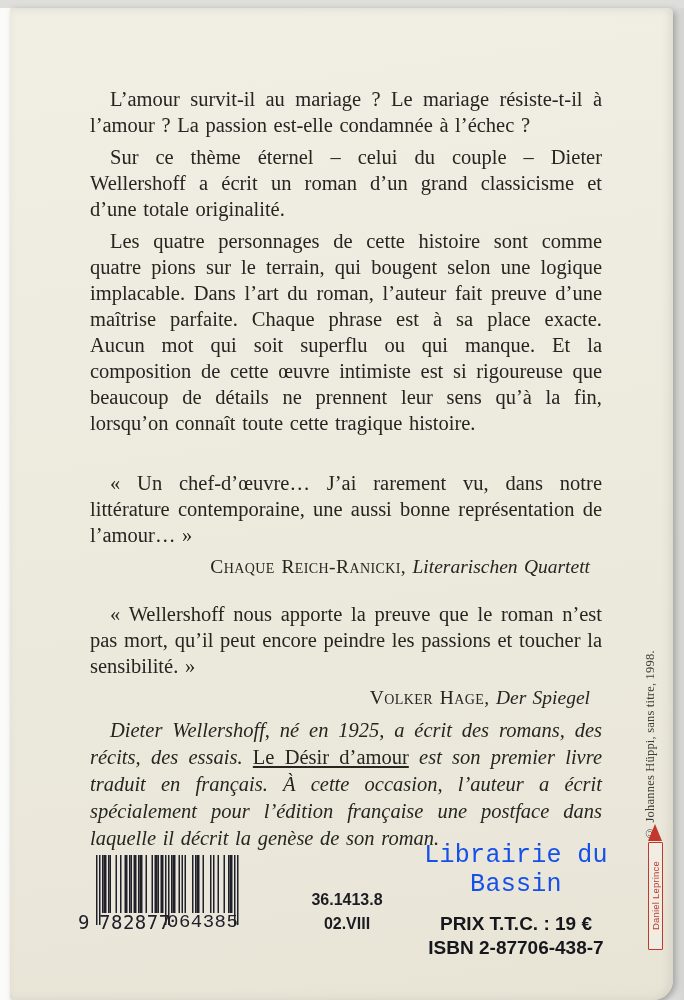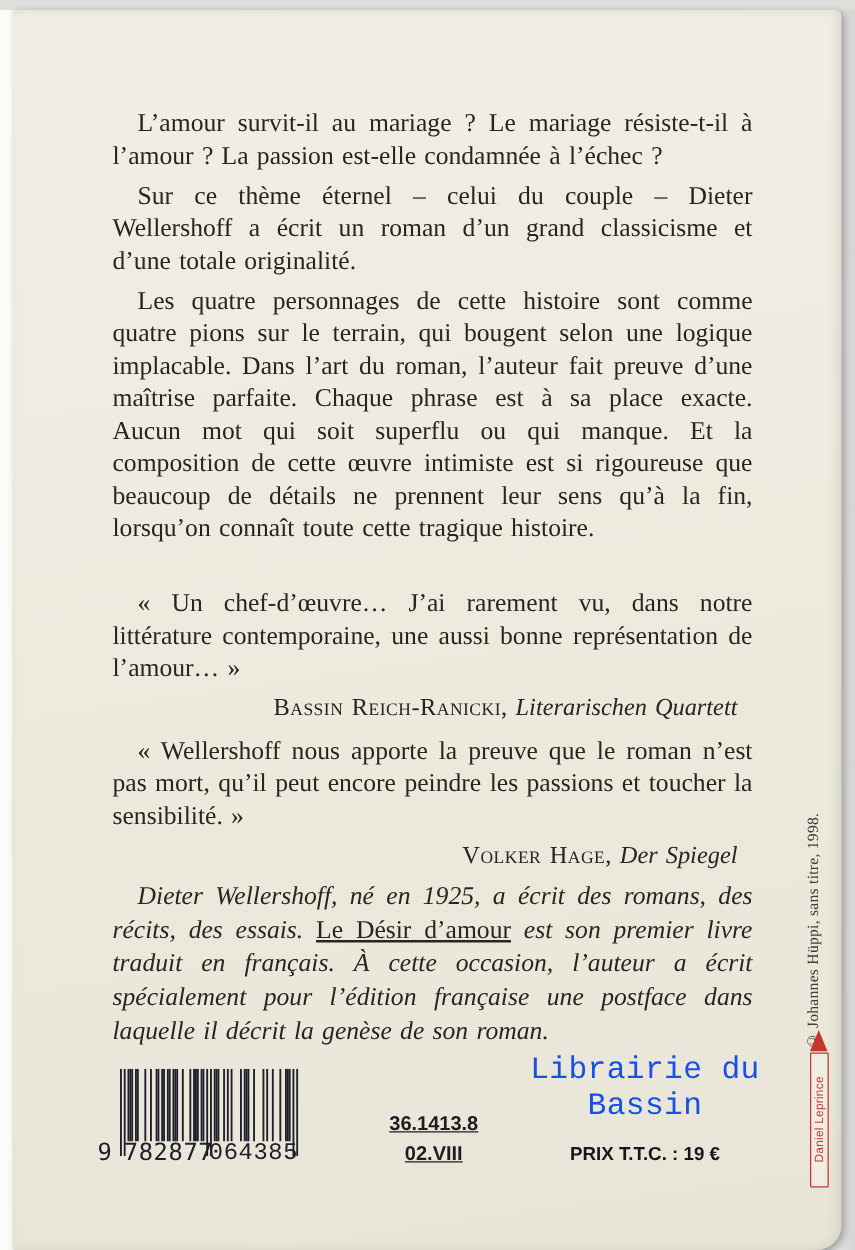--- a/index.html
+++ b/index.html
@@ -22,21 +22,21 @@
     box-shadow:3px 2px 6px rgba(90,90,88,.45), inset -3px 0 8px rgba(160,158,150,.25);
     padding-left:11px;
   }
   .text-col{
     position:absolute;left:80px;top:78px;width:512px;
     font-size:20.5px;line-height:26px;color:#262520;
     text-align:justify;
   }
   .text-col p{margin:0 0 6px 0;text-indent:20px;word-spacing:1.5px;}
   p.quote-first{margin-top:34px;}
-  p.quote-second{margin-top:8px;}
+  p.quote-second{margin-top:21px;}
   .attribution{
     text-align:right;text-indent:0;padding-right:12px;margin:1px 0 0 0;
     font-size:19.5px;
   }
   .attr-author{font-variant:small-caps;letter-spacing:.4px;}
   .attr-source{font-style:italic;margin-top:15px;}
   .bio{margin-top:42px;font-style:italic;line-height:27px;word-spacing:2px;}
   .bio .roman{font-style:normal;text-decoration:underline;}
   .photo-credit{
     position:absolute;left:633px;top:650px;height:182px;
@@ -69,47 +69,47 @@
     position:absolute;top:56px;
     font-family:"DejaVu Sans Mono", monospace;
     font-size:19px;color:#20202b;
   }
   .bc-9{left:0;}
   .bc-g1{left:21px;letter-spacing:.5px;}
   .bc-g2{left:89px;letter-spacing:.5px;font-family:Liberation Mono, monospace;}
   .codes{
     position:absolute;left:282px;top:880px;width:110px;text-align:center;
     font-family:"Liberation Sans", sans-serif;font-weight:bold;
-    font-size:16px;line-height:24px;color:#1c1c22;text-decoration:underline;
+    font-size:16px;line-height:24px;color:#1c1c22;
   }
   .shop{
     position:absolute;left:406px;top:833px;width:200px;text-align:center;
   }
   .shop-name{
     font-family:Liberation Mono, monospace;
     font-size:25px;color:#1551e8;letter-spacing:.3px;margin:0 0 13px 0;
   }
   .shop-price,.shop-isbn{
     font-family:"Liberation Sans", sans-serif;font-weight:bold;
-    font-size:15px;line-height:24px;color:#16161c;margin:0;
+    font-size:19px;line-height:24px;color:#16161c;margin:0;
   }
 </style>
 </head>
 <body>
 
 <div class="page">
   <div class="cover">
 
     <div class="text-col">
       <p>L’amour survit-il au mariage ? Le mariage résiste-t-il à l’amour ? La passion est-elle condamnée à l’échec ?</p>
       <p>Sur ce thème éternel – celui du couple – Dieter Wellershoff a écrit un roman d’un grand classicisme et d’une totale originalité.</p>
       <p>Les quatre personnages de cette histoire sont comme quatre pions sur le terrain, qui bougent selon une logique implacable. Dans l’art du roman, l’auteur fait preuve d’une maîtrise parfaite. Chaque phrase est à sa place exacte. Aucun mot qui soit superflu ou qui manque. Et la composition de cette œuvre intimiste est si rigoureuse que beaucoup de détails ne prennent leur sens qu’à la fin, lorsqu’on connaît toute cette tragique histoire.</p>
 
       <p class="quote-first">« Un chef-d’œuvre… J’ai rarement vu, dans notre littérature contemporaine, une aussi bonne représentation de l’amour… »</p>
-      <p class="attribution"><span class="attr-author">Bassin Reich-Ranicki,</span><span class="attr-source"> Literarischen Quartett</span></p>
+      <p class="attribution"><span class="attr-author">Chaque Reich-Ranicki,</span><span class="attr-source"> Literarischen Quartett</span></p>
 
       <p class="quote-second">« Wellershoff nous apporte la preuve que le roman n’est pas mort, qu’il peut encore peindre les passions et toucher la sensibilité. »</p>
       <p class="attribution"><span class="attr-author">Volker Hage,</span><span class="attr-source"> Der Spiegel</span></p>
 
       <p class="bio"><span>Dieter Wellershoff, né en 1925, a écrit des romans, des récits, des essais. </span><span class="roman">Le Désir d’amour</span><span> est son premier livre traduit en français. À cette occasion, l’auteur a écrit spécialement pour l’édition française une postface dans laquelle il décrit la genèse de son roman.</span></p>
     </div>
 
     <div class="photo-credit">© Johannes Hüppi, sans titre, 1998.</div>
 
     <div class="pencil">
@@ -175,16 +175,17 @@
     </div>
 
     <div class="codes">
       <div>36.1413.8</div>
       <div>02.VIII</div>
     </div>
 
     <div class="shop">
       <div class="shop-name">Librairie du Bassin</div>
       <div class="shop-price">PRIX T.T.C. : 19 €</div>
+      <div class="shop-isbn">ISBN 2-87706-438-7</div>
     </div>
 
   </div>
 </div>
 
 </body></html>

